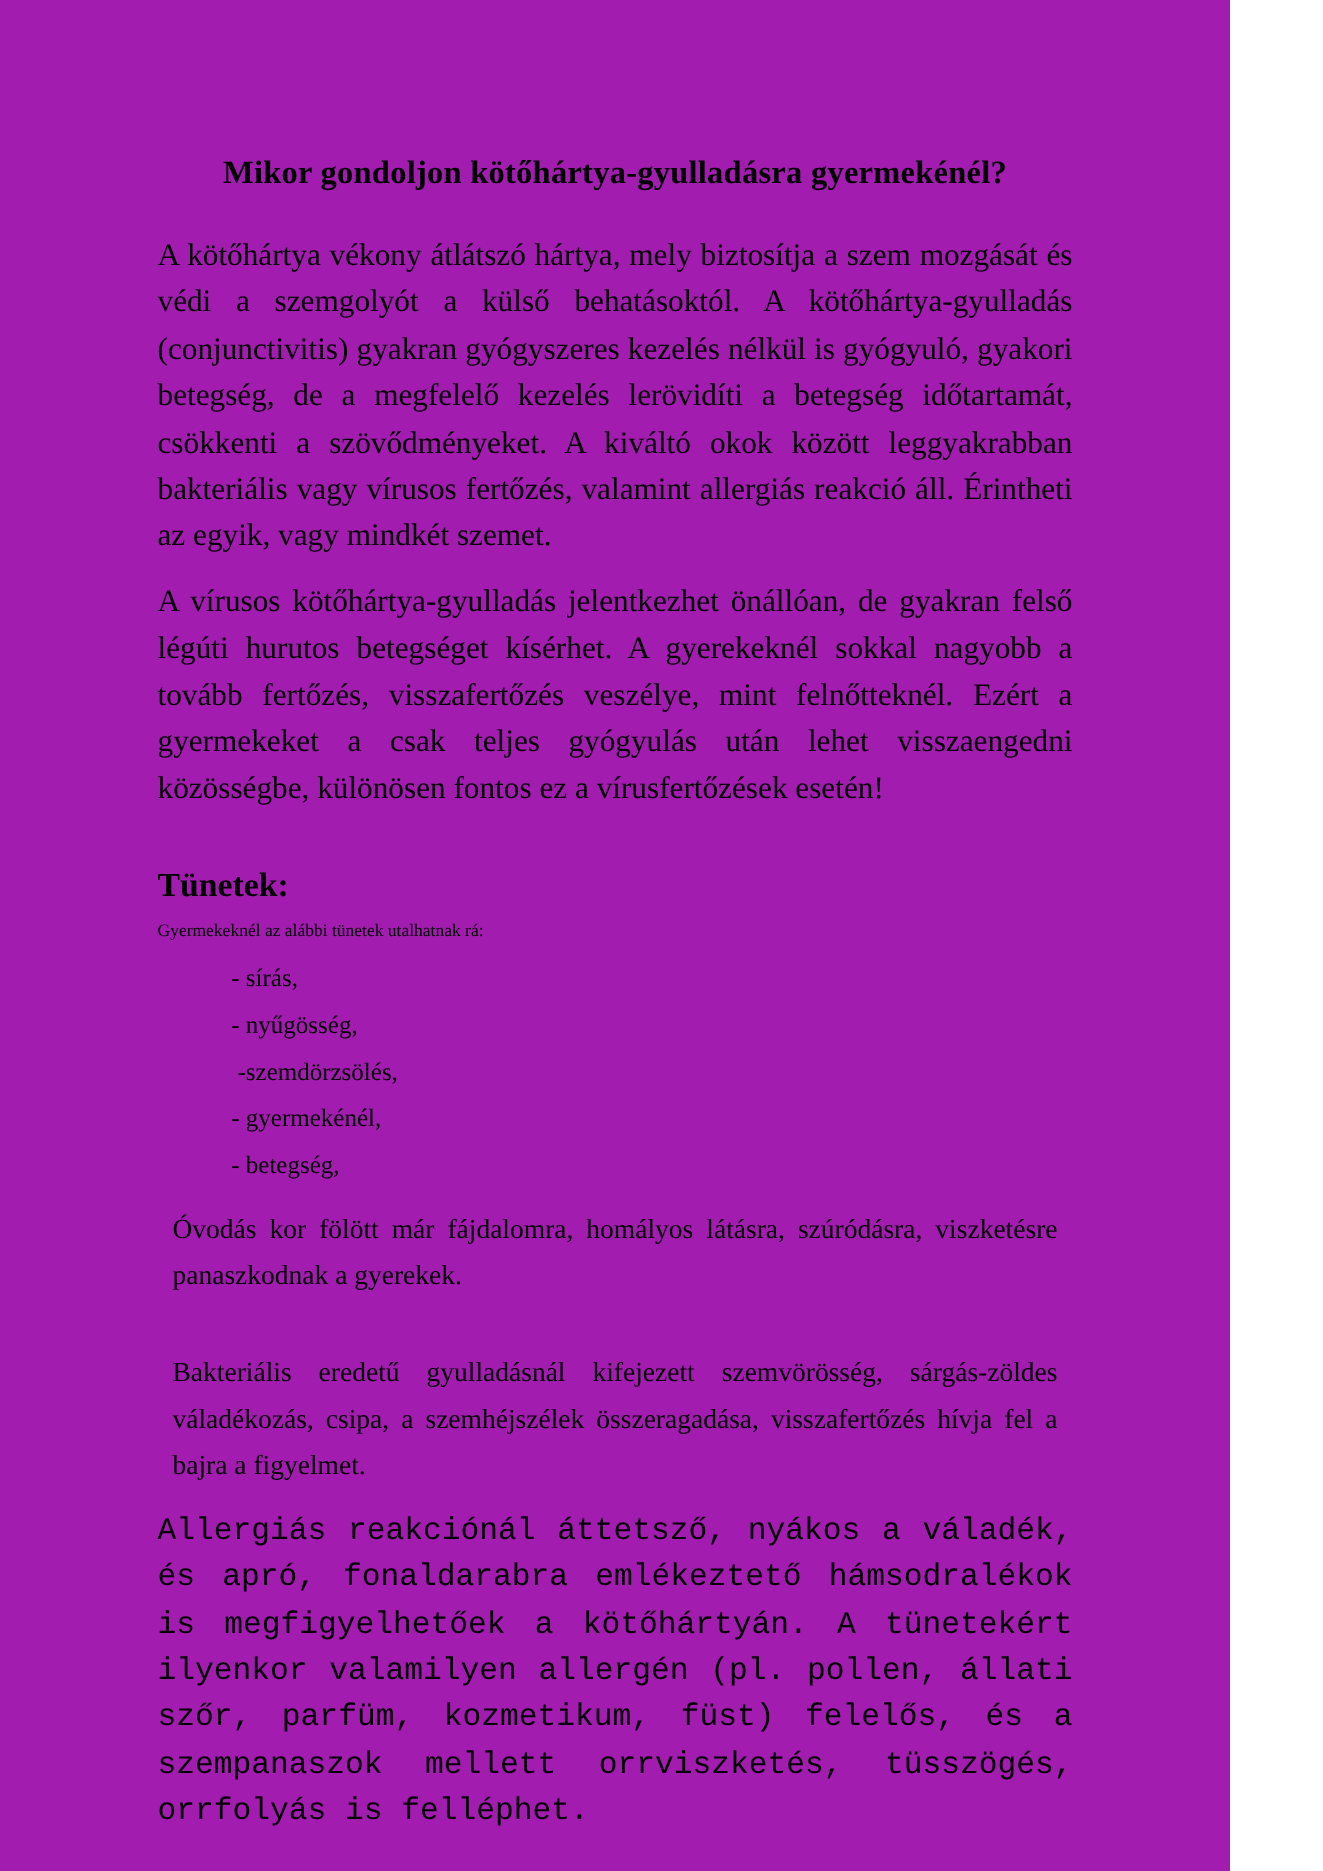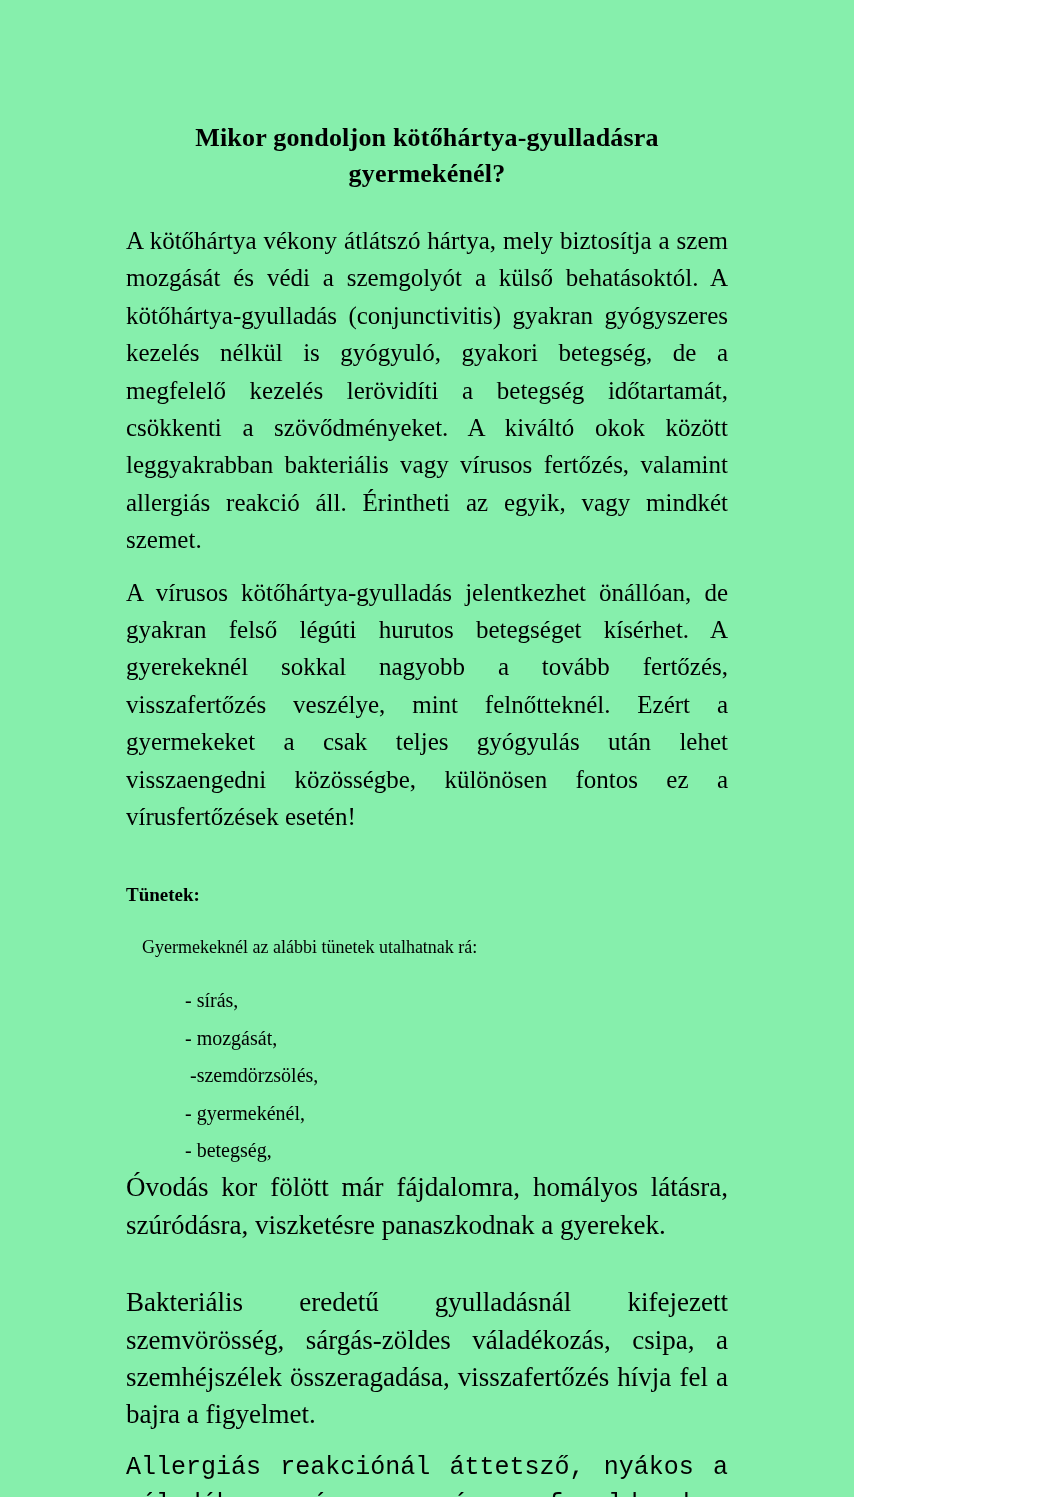--- a/index.html
+++ b/index.html
@@ -9,58 +9,58 @@
   body {
     width: 1058px;
     height: 1497px;
     background: #ffffff;
     color: #000000;
     font-family: "Liberation Serif", "DejaVu Serif", serif;
     overflow: hidden;
   }
   .page {
     box-sizing: border-box;
-    width: 854px;
+    width: 984px;
     height: 1497px;
     padding: 120px 126px 0 126px;
-    background: #86efac;
+    background: #a21caf;
   }
   .doc-title {
     font-size: 26px;
     font-weight: bold;
     text-align: center;
     line-height: 36px;
     margin: 0 0 30px 0;
     letter-spacing: 0.2px;
   }
   .para {
     font-size: 25px;
     line-height: 37.4px;
     text-align: justify;
     margin: 0 0 15px 0;
   }
   .para-tight {
-    font-size: 27px;
+    font-size: 22px;
     line-height: 37.4px;
     text-align: justify;
-    margin: 0;
+    margin: 12px;
   }
   .section-gap {
     margin-top: 40px;
   }
   .symptoms-heading {
-    font-size: 19px;
+    font-size: 27px;
     line-height: 37.4px;
     font-weight: bold;
     margin: 40px 0 0 0;
   }
   .symptoms-intro {
-    font-size: 18px;
+    font-size: 14px;
     line-height: 37.4px;
-    margin: 16px;
+    margin: 0;
   }
   .symptom-item {
     font-size: 20px;
     line-height: 37.4px;
     padding-left: 59px;
     white-space: pre-wrap;
   }
 </style>
 </head>
 <body>
@@ -72,21 +72,21 @@
   <p class="para">A kötőhártya vékony átlátszó hártya, mely biztosítja a szem mozgását és védi a szemgolyót a külső behatásoktól. A kötőhártya-gyulladás (conjunctivitis) gyakran gyógyszeres kezelés nélkül is gyógyuló, gyakori betegség, de a megfelelő kezelés lerövidíti a betegség időtartamát, csökkenti a szövődményeket. A kiváltó okok között leggyakrabban bakteriális vagy vírusos fertőzés, valamint allergiás reakció áll. Érintheti az egyik, vagy mindkét szemet.</p>
 
   <p class="para">A vírusos kötőhártya-gyulladás jelentkezhet önállóan, de gyakran felső légúti hurutos betegséget kísérhet. A gyerekeknél sokkal nagyobb a tovább fertőzés, visszafertőzés veszélye, mint felnőtteknél. Ezért a gyermekeket a csak teljes gyógyulás után lehet visszaengedni közösségbe, különösen fontos ez a vírusfertőzések esetén!</p>
 
   <p class="symptoms-heading">Tünetek:</p>
 
   <p class="symptoms-intro">Gyermekeknél az alábbi tünetek utalhatnak rá:</p>
 
   <div>
     <div class="symptom-item">- sírás,</div>
-    <div class="symptom-item">- mozgását,</div>
+    <div class="symptom-item">- nyűgösség,</div>
     <div class="symptom-item"> -szemdörzsölés,</div>
     <div class="symptom-item">- gyermekénél,</div>
     <div class="symptom-item">- betegség,</div>
   </div>
 
   <p class="para-tight">Óvodás kor fölött már fájdalomra, homályos látásra, szúródásra, viszketésre panaszkodnak a gyerekek.</p>
 
   <p class="para-tight section-gap">Bakteriális eredetű gyulladásnál kifejezett szemvörösség, sárgás-zöldes váladékozás, csipa, a szemhéjszélek összeragadása, visszafertőzés hívja fel a bajra a figyelmet.</p>
 
 

